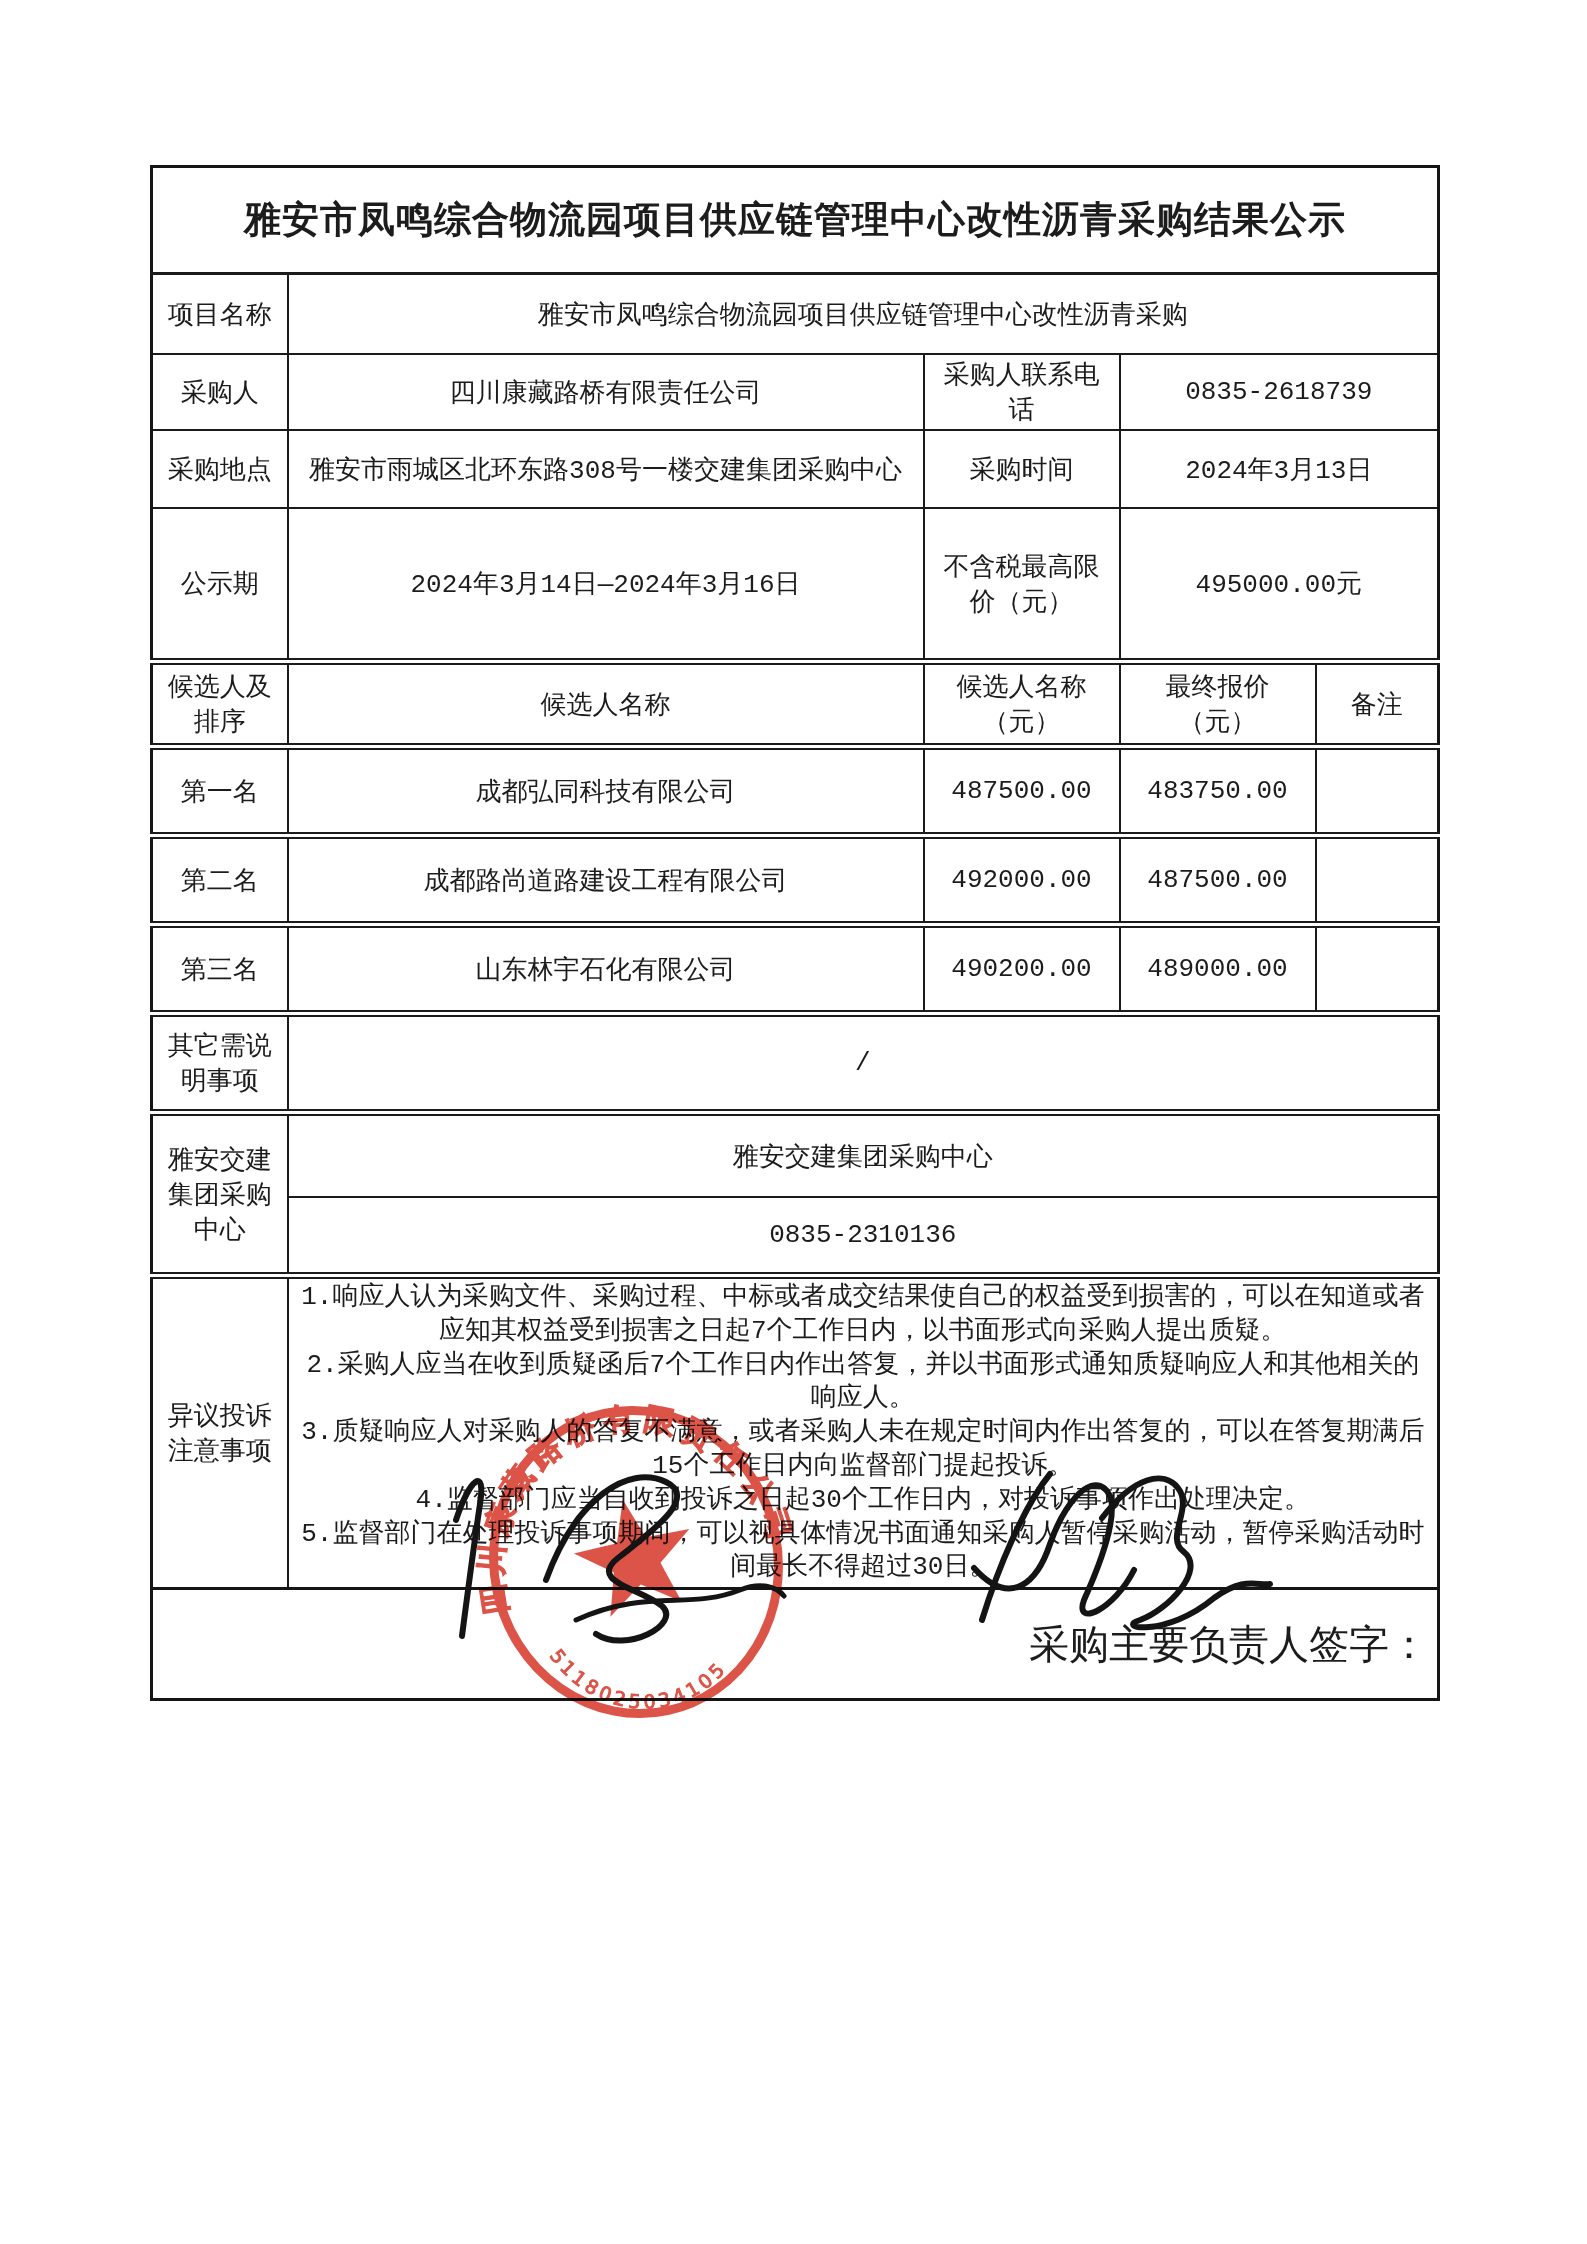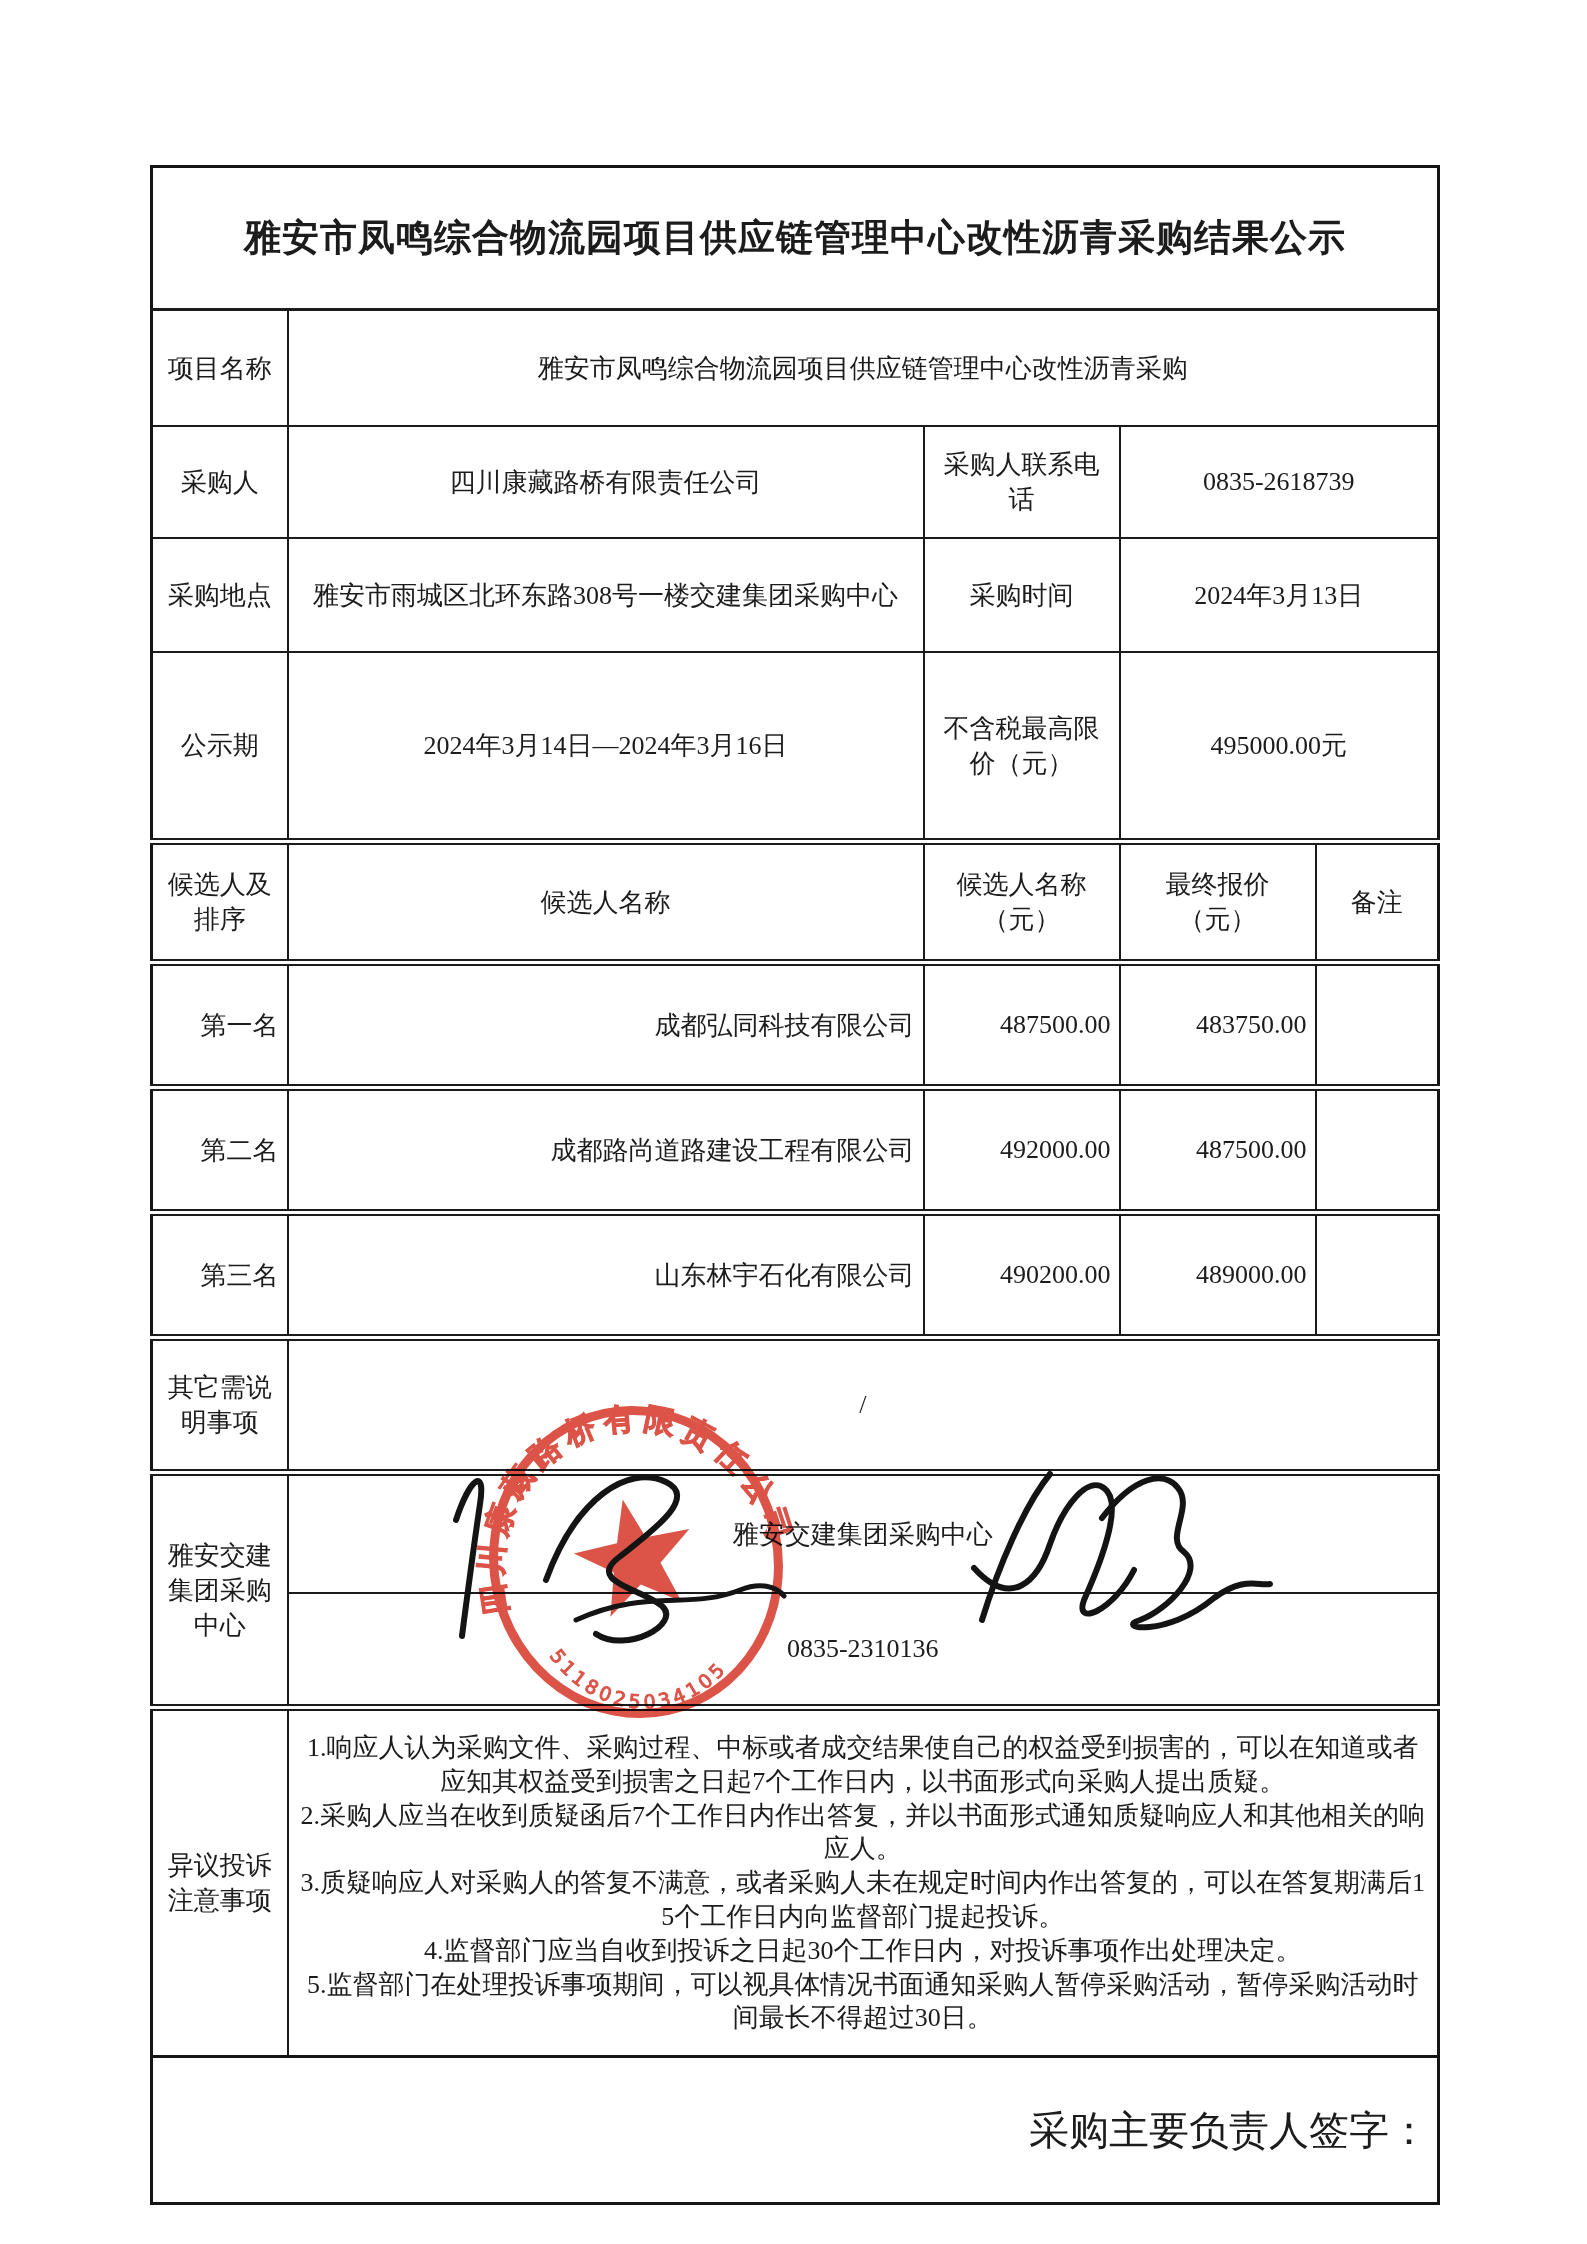--- a/index.html
+++ b/index.html
@@ -14,33 +14,34 @@
     position:absolute; left:150px; top:165px; width:1287px;
   }
   table.doc {
     border-collapse:collapse; width:100%; table-layout:fixed;
     border:3px solid #151515;
   }
   table.doc td {
     border:2px solid #1b1b1b;
     text-align:center;
     font-size:26px;
-    padding:20px 8px;
+    padding:2px 8px;
     word-break:break-all;
+    font-family:Liberation Mono, monospace;
   }
   tr.title-row td {
     font-size:37px; font-weight:bold; height:100px;
     border-bottom-width:3px; letter-spacing:1px;
   }
   tr.project-row td { height:74px; }
   tr.purchaser-row td { height:70px; }
   tr.location-row td { height:72px; }
   tr.publicity-row td { height:145px; }
   tr.cand-header td { height:74px; border-top:7px double #1b1b1b; border-bottom:7px double #1b1b1b; }
-  tr.cand-row td { height:78px;text-align:right; }
+  tr.cand-row td { height:78px; }
   tr.cand-row.dsep td { border-top:7px double #1b1b1b; }
   tr.other-row td { height:88px; border-top:7px double #1b1b1b; }
   tr.sup-row1 td { height:76px; border-top:7px double #1b1b1b; }
   tr.sup-row2 td { height:70px;margin-left:17px; }
   tr.objection-row td { border-top:7px double #1b1b1b;margin-left:36px; }
   td.left { text-align:left; }
   td.objection-cell {
     text-align:left; vertical-align:top;
     font-size:25px; line-height:1.3;
     padding:8px 14px; height:290px;

